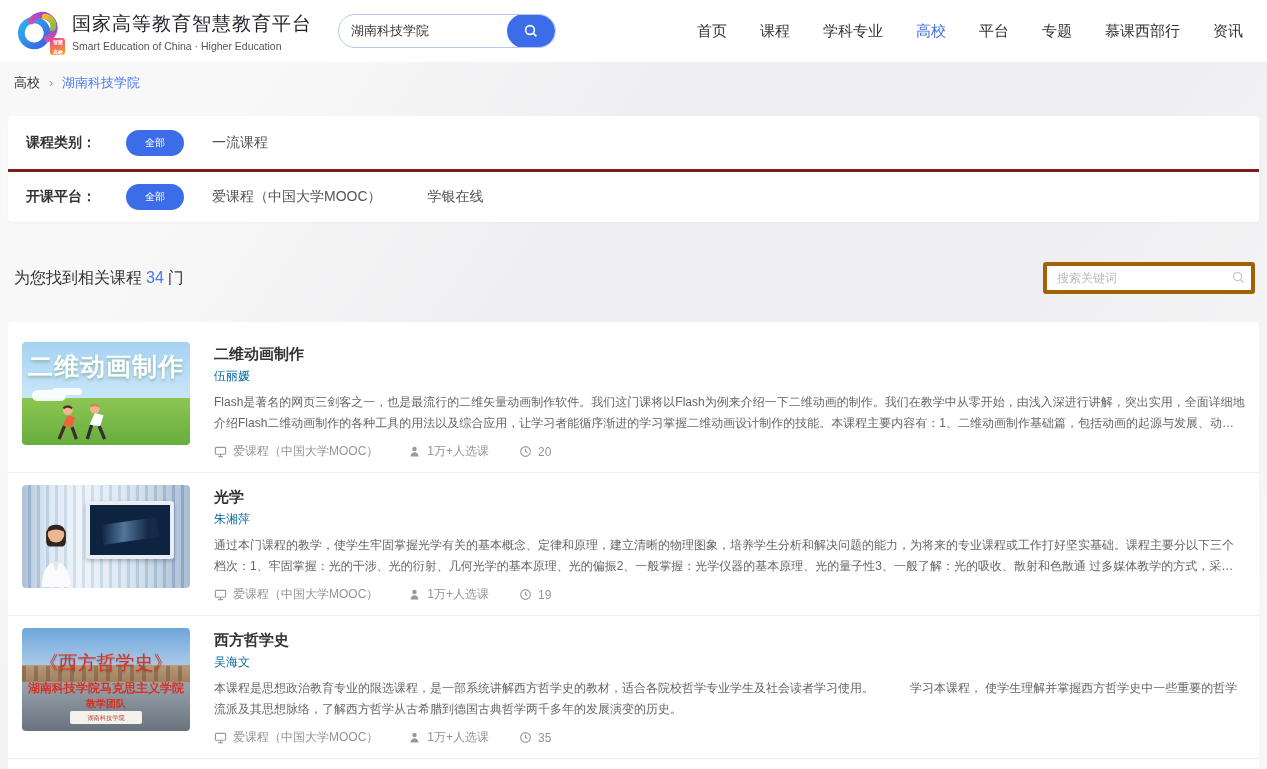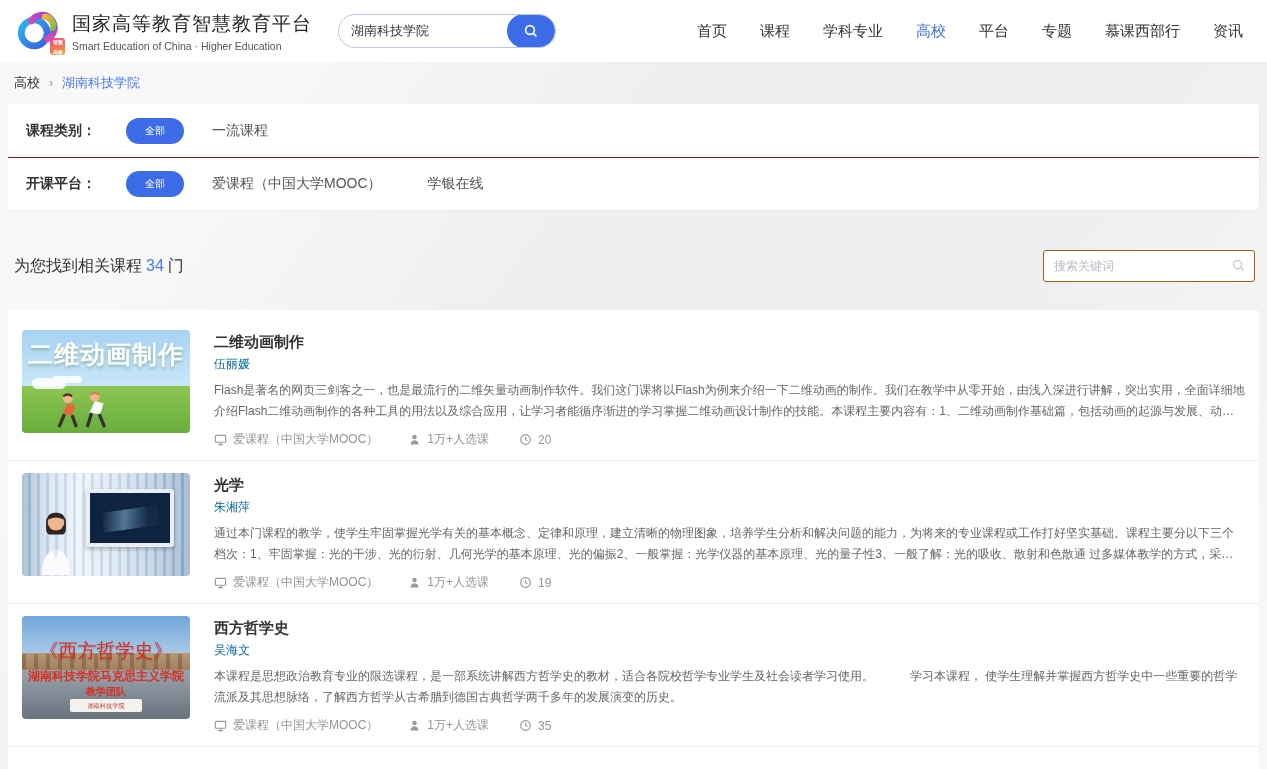--- a/index.html
+++ b/index.html
@@ -32,33 +32,33 @@
   .nav span { cursor:pointer; }
   .nav .active { color:#3d6ce8; }
 
   
   .crumb { height:42px; display:flex; align-items:center; padding:0 14px; font-size:13px; }
   .crumb .root { color:#333; }
   .crumb .sep { color:#999; margin:0 9px; font-size:12px; }
   .crumb .cur { color:#4a79f0; }
 
   
-  .filter-card { margin:0 8px; background:#fff; border-radius:4px; box-shadow:0 1px 2px rgba(0,0,0,.03); }
+  .filter-card { margin:12px 8px; background:#fff; border-radius:4px; box-shadow:0 1px 2px rgba(0,0,0,.03); }
   .frow { height:53px; display:flex; align-items:center; padding-left:18px; }
-  .frow + .frow { border-top:1px solid #7f1d1d; }
+  .frow + .frow { border-top:3px solid #7f1d1d; }
   .flabel { font-size:14px; font-weight:bold; color:#333; width:100px; flex:none; }
   .fpill { background:#3d6ce8; color:#fff; font-size:10px; padding:6px 19px; border-radius:16px; margin-right:28px; cursor:pointer; }
   .fopt { font-size:14px; color:#555; margin-right:46px; cursor:pointer; }
 
   
   .results { margin:40px 12px 0 14px; display:flex; align-items:center; justify-content:space-between; }
   .results-text { font-size:16px; color:#333; }
   .results-text b { color:#4a79f0; font-weight:normal; margin:0 4px; }
   .ksearch { position:relative; width:212px; height:32px; }
-  .ksearch input { width:100%; height:100%; border:1px solid #a16207; border-radius:3px; background:#fff; padding:0 30px 0 10px; font-size:12px; color:#333; outline:none; font-family:inherit; }
+  .ksearch input { width:100%; height:100%; border:4px solid #a16207; border-radius:3px; background:#fff; padding:0 30px 0 10px; font-size:12px; color:#333; outline:none; font-family:inherit; }
   .ksearch input::placeholder { color:#b9bcc4; }
   .ksearch svg { position:absolute; right:9px; top:8px; }
 
   
   .course-list { margin:28px 8px 0; background:#fff; border-radius:4px 4px 0 0; padding-top:8px; }
   .crow { display:flex; gap:24px; padding:12px 14px; border-bottom:1px solid #ededf0; }
   .thumb { width:168px; height:103px; border-radius:4px; overflow:hidden; position:relative; flex:none; cursor:pointer; }
   .cbody { flex:1; min-width:0; padding-top:3px; }
   .ctitle { font-size:15px; font-weight:bold; color:#333; cursor:pointer; }
   .cteacher { font-size:12px; color:#0369a1; margin-top:4px; }

